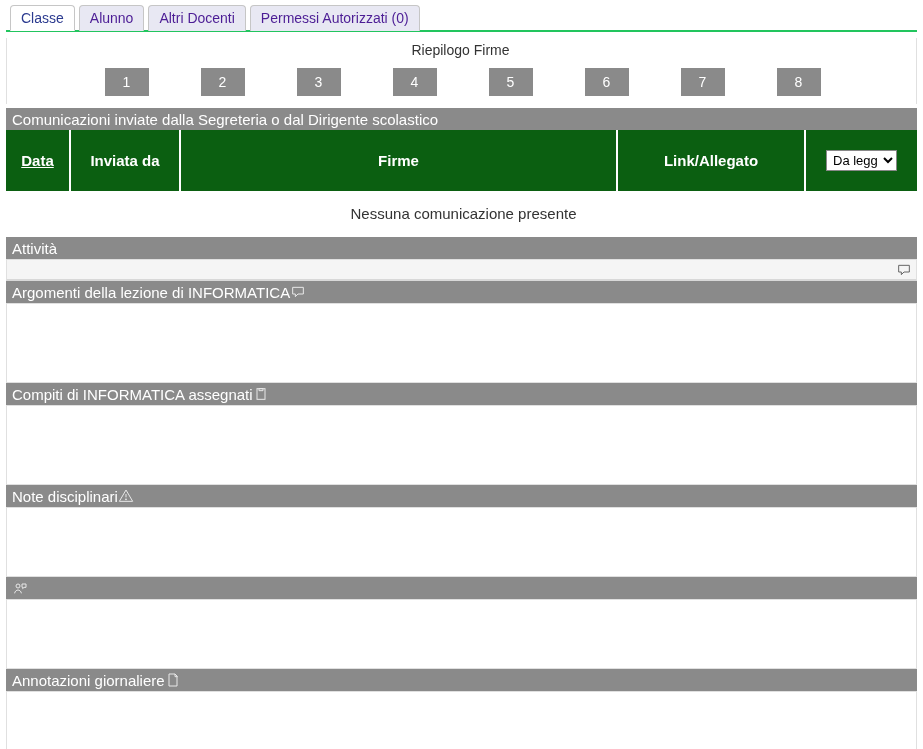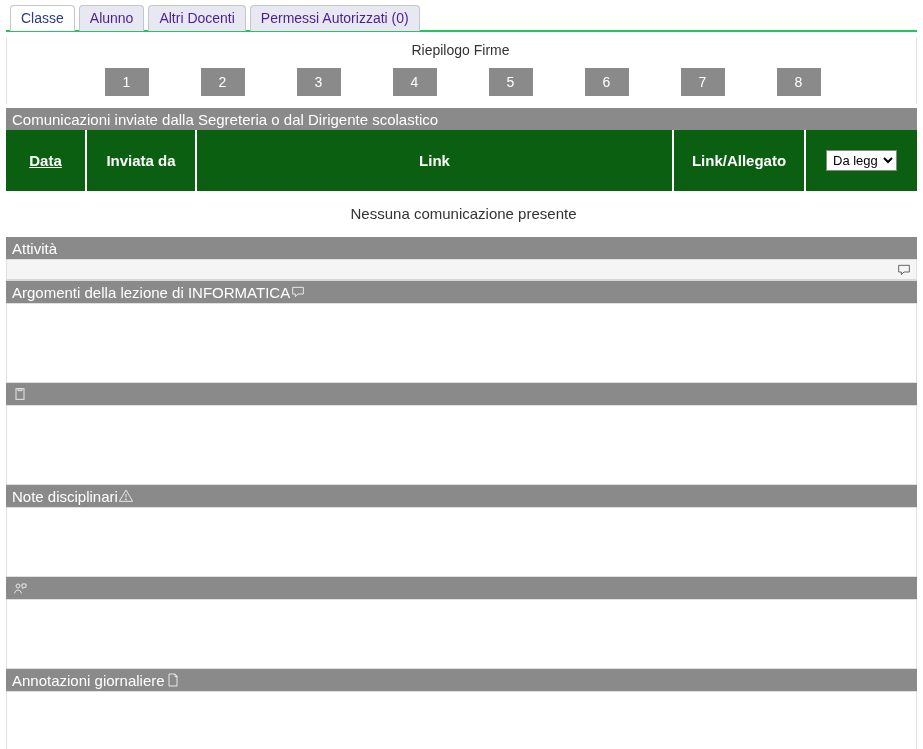--- a/index.html
+++ b/index.html
@@ -94,23 +94,23 @@
     font-weight: bold;
     font-size: 15px;
     padding: 6px 4px;
     text-align: center;
     border-right: 2px solid #fff;
   }
   .comm-header th:last-child {
     border-right: none;
     padding: 20px;
   }
-  .comm-header th.data-col { width: 80px; text-decoration: underline; }
+  .comm-header th.data-col { width: 64px; text-decoration: underline; }
   .comm-header th.inviata-col { width: 110px; }
-  .comm-header th.link-col { width: 132px; margin-top: 20px; }
+  .comm-header th.link-col { width: 188px; margin-top: 20px; }
   .comm-header th.select-col { width: 112px; }
   .status-select {
     font-size: 13px;
     padding: 1px 2px;
     border: 1px solid #888;
     background: #fff;
     width: 100%;
   }
   .comm-empty {
     padding: 14px 10px 14px 14px;
@@ -168,21 +168,21 @@
 
 <div class="section-bar">
   <span>Comunicazioni inviate dalla Segreteria o dal Dirigente scolastico</span>
 </div>
 
 <table class="comm-table">
   <thead>
     <tr class="comm-header">
       <th class="data-col">Data</th>
       <th class="inviata-col">Inviata da</th>
-      <th>Link</th>
+      <th>Firme</th>
       <th class="link-col">Link/Allegato</th>
       <th class="select-col">
         <select class="status-select">
           <option>Da leggere</option>
         </select>
       </th>
     </tr>
   </thead>
 </table>
 <div class="comm-empty">Nessuna comunicazione presente</div>
@@ -202,20 +202,21 @@
   <span>Argomenti della lezione di INFORMATICA</span>
   <span class="icon-slot">
     <svg class="sec-icon" viewBox="0 0 24 24">
         <path d="M4 5h16v10H12l-4 4v-4H4z"></path>
       </svg>
   </span>
 </div>
 <div class="content-block"></div>
 
 <div class="section-bar">
+  <span>Compiti di INFORMATICA assegnati</span>
   <span class="icon-slot">
     <svg class="sec-icon" viewBox="0 0 24 24">
         <rect x="6" y="4" width="12" height="16"></rect>
         <path d="M9 4h6v3H9z"></path>
       </svg>
   </span>
 </div>
 <div class="content-block"></div>
 
 <div class="section-bar">

